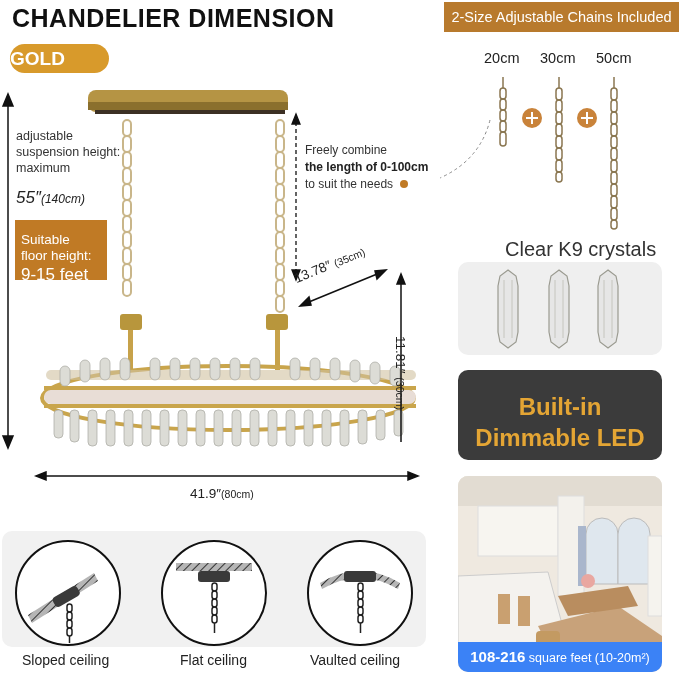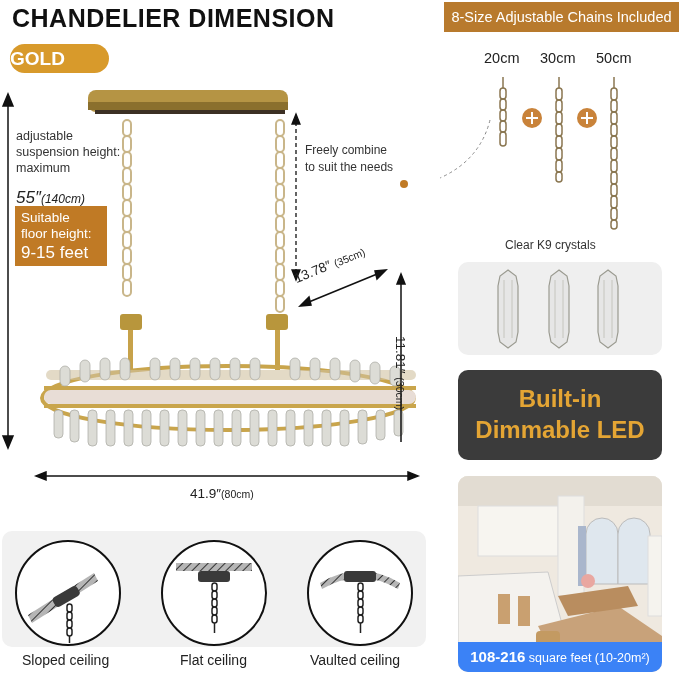--- a/index.html
+++ b/index.html
@@ -15,51 +15,51 @@
 
   
   .chains-banner { left: 444px; top: 2px; width: 235px; height: 30px; background: #b87a2d; color: #fff;
     font-size: 14.5px; line-height: 30px; text-align: center; }
   .chain-label { top: 50px; font-size: 14.5px; color: #222; }
 
   
   .adj-text { left: 16px; top: 128px; font-size: 12.5px; line-height: 16px; color: #333; }
   .adj-big { left: 16px; top: 188px; font-size: 17px; color: #222; font-style: italic; }
   .adj-big small { font-size: 12px; }
-  .floor-box { left: 15px; top: 206px; width: 92px; height: 60px; background: #c07a25; color: #fff; padding: 4px 6px;
+  .floor-box { left: 15px; top: 220px; width: 92px; height: 60px; background: #c07a25; color: #fff; padding: 12px 6px;
     font-size: 13.5px; line-height: 16px; }
   .floor-box .big { font-size: 17px; font-weight: normal; margin-top: 3px; display: block; }
 
   .freely { left: 305px; top: 142px; font-size: 12px; line-height: 17px; color: #333; }
   .freely .b { font-weight: bold; color: #222; }
 
   .dim-text { font-size: 13.5px; color: #222; white-space: nowrap; }
   .dim-text small { font-size: 10.5px; }
 
-  .crystal-label { left: 505px; top: 238px; font-size: 12px; color: #333; }
+  .crystal-label { left: 505px; top: 238px; font-size: 20px; color: #333; }
   .crystal-panel { left: 458px; top: 262px; width: 204px; height: 93px; background: #efefef; border-radius: 10px; }
 
   .led-box { left: 458px; top: 370px; width: 204px; height: 90px; background: #3b3b3b; border-radius: 10px;
-    color: #e4a534; font-size: 24px; font-weight: bold; text-align: center; line-height: 31px; padding-top: 13px; }
+    color: #e4a534; font-size: 24px; font-weight: bold; text-align: center; line-height: 31px; padding-top: 21px; }
 
   .room-box { left: 458px; top: 476px; width: 204px; height: 196px; border-radius: 10px; overflow: hidden; background: #d8cfc3; }
   .room-caption { position: absolute; left: 0; bottom: 0; width: 100%; height: 30px; background: #3b82f6; color: #fff;
     font-size: 12.5px; line-height: 30px; text-align: center; }
   .room-caption b { font-size: 15px; font-weight: bold; }
 
   .ceiling-panel { left: 2px; top: 531px; width: 424px; height: 116px; background: #f1f1f1; border-radius: 10px; }
   .ceiling-label { top: 652px; font-size: 14px; color: #222; }
 </style>
 </head>
 <body>
 
 <div class="abs title">CHANDELIER DIMENSION</div>
 <div class="abs gold-pill">GOLD</div>
 
-<div class="abs chains-banner">8-Size Adjustable Chains Included</div>
+<div class="abs chains-banner">2-Size Adjustable Chains Included</div>
 <div class="abs chain-label" style="left:484px">20cm</div>
 <div class="abs chain-label" style="left:540px">30cm</div>
 <div class="abs chain-label" style="left:596px">50cm</div>
 
 <svg class="abs" style="left:440px;top:60px" width="239" height="175">
   <g fill="none" stroke="#8a7650" stroke-width="1.5">
     <line x1="63" y1="17" x2="63" y2="28"></line>
     <rect x="60" y="28" width="6" height="11" rx="3"></rect>
     <rect x="60" y="39" width="6" height="11" rx="3"></rect>
     <rect x="60" y="50" width="6" height="11" rx="3"></rect>
@@ -225,20 +225,21 @@
   <span>55″</span><small>(140cm)</small>
 </div>
 <div class="abs floor-box">
   <div>Suitable</div>
   <div>floor height:</div>
   <span class="big">9-15 feet</span>
 </div>
 
 <div class="abs freely">
   <div>Freely combine</div>
+  <div class="b">the length of 0-100cm</div>
   <div>to suit the needs</div>
 </div>
 <div class="abs" style="left:400px;top:180px;width:8px;height:8px;border-radius:50%;background:#c07a25"></div>
 
 <div class="abs dim-text" style="left:292px;top:272px;transform:rotate(-22deg);transform-origin:left top">
   <span>13.78″</span> <small>(35cm)</small>
 </div>
 <div class="abs dim-text" style="left:408px;top:336px;transform:rotate(90deg);transform-origin:left top">
   <span>11.81″</span> <small>(30cm)</small>
 </div>

